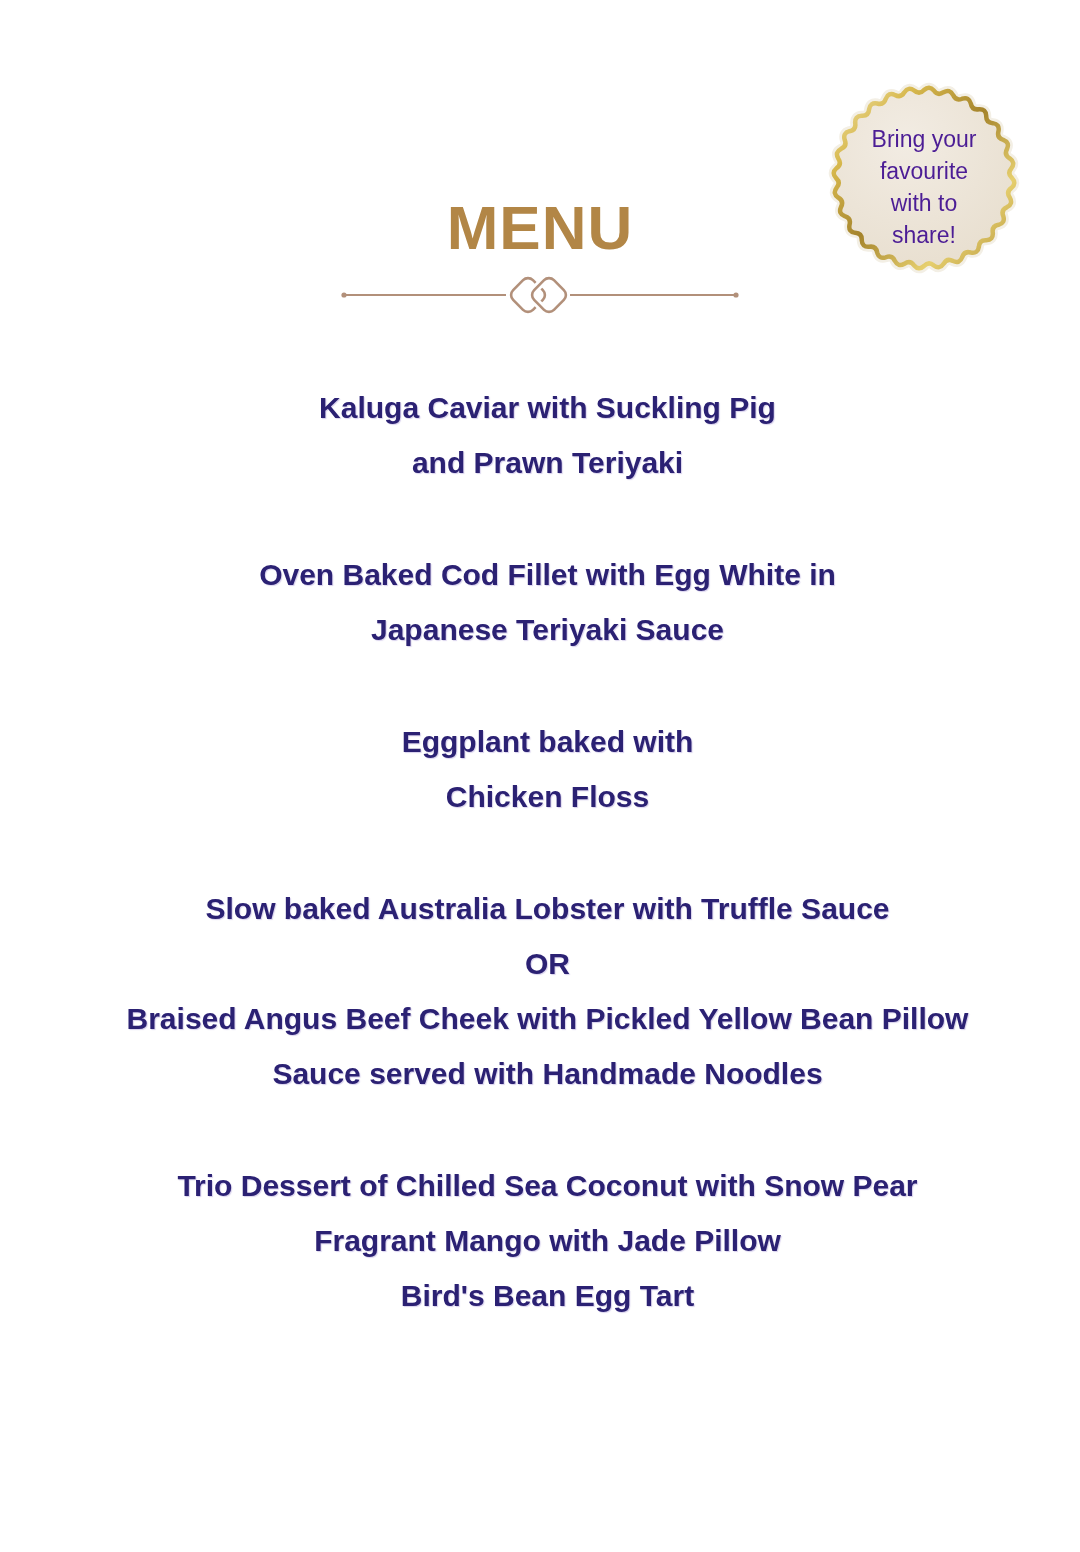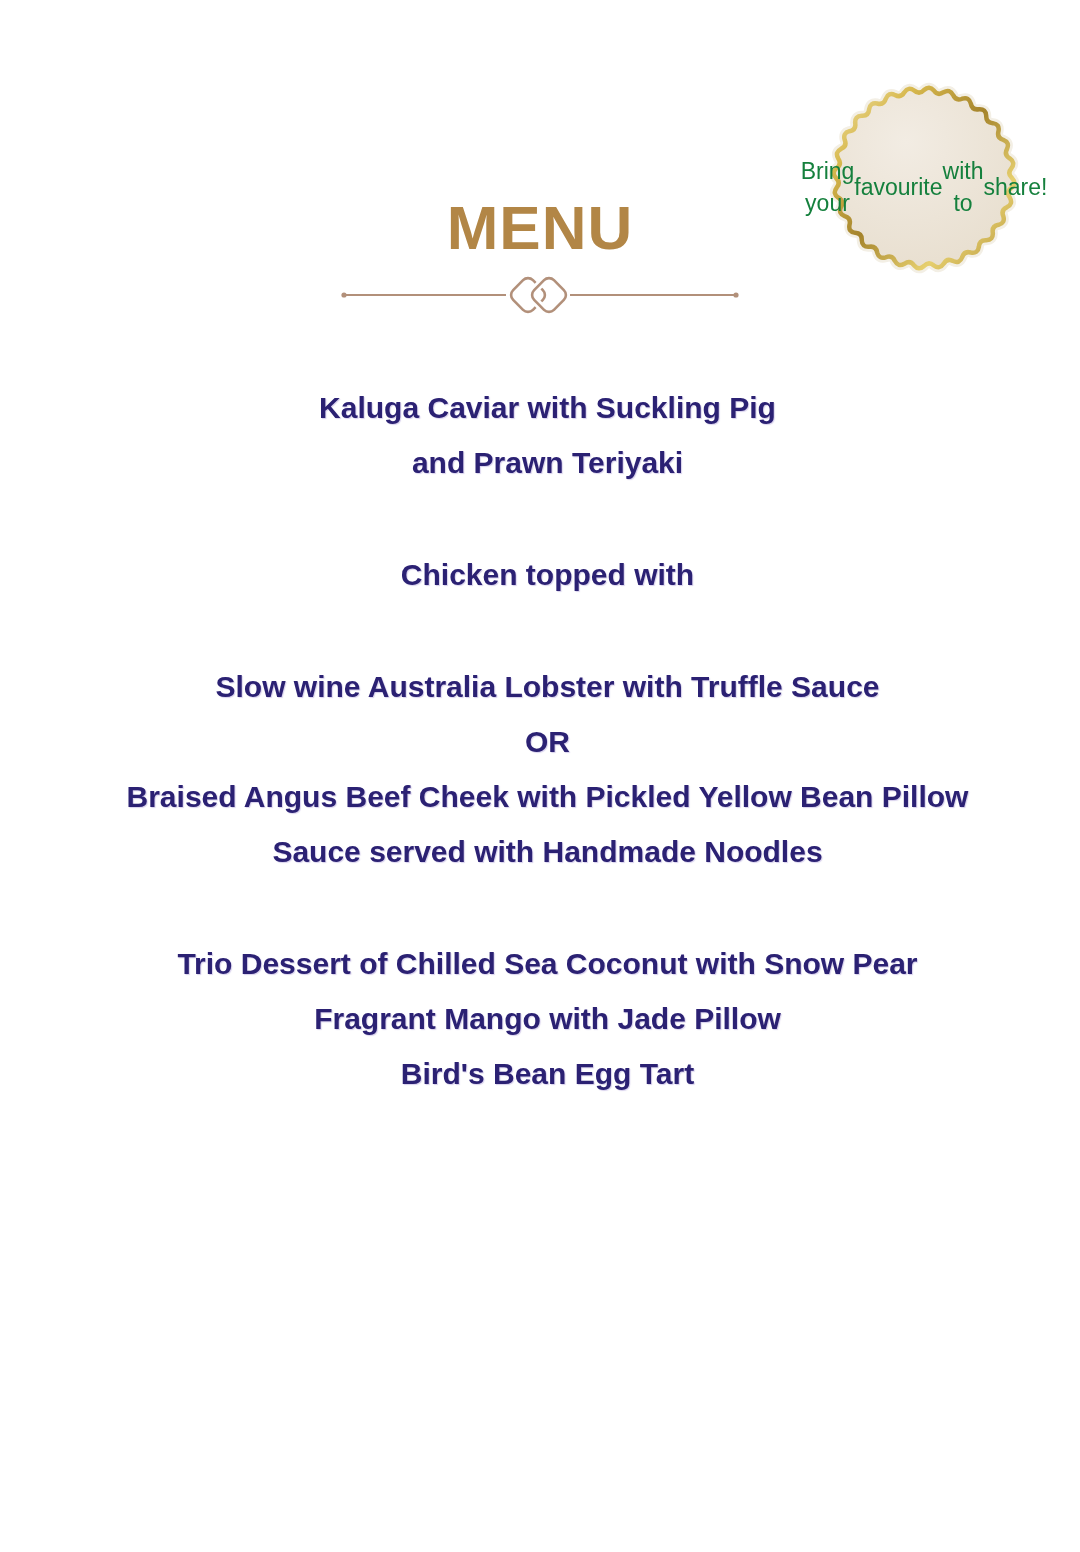--- a/index.html
+++ b/index.html
@@ -25,23 +25,23 @@
     position:absolute;top:274px;left:340px;width:400px;height:44px;
   }
 
   
   .badge{
     position:absolute;left:826px;top:80px;width:196px;height:196px;
   }
   .badge svg{position:absolute;inset:0;}
   .badge-text{
     position:absolute;inset:0;
-    display:flex;flex-direction:row;align-items:center;justify-content:center;
+    display:flex;flex-direction:column;align-items:center;justify-content:center;
     transform:translateY(9px);
-    color:#15803d;
+    color:#4c1d95;
     font-size:23px;line-height:32px;
     text-align:center;
   }
 
   
   .menu{
     position:absolute;top:380px;left:0;width:100%;
     text-align:center;
   }
   .menu-section{margin:0 0 57px 15px;}
@@ -103,24 +103,29 @@
       <div>share!</div>
     </div>
   </div>
 
   <div class="menu">
     <div class="menu-section">
       <div class="menu-line">Kaluga Caviar with Suckling Pig</div>
       <div class="menu-line">and Prawn Teriyaki</div>
     </div>
     <div class="menu-section">
-      <div class="menu-line">Chicken topped with</div>
+      <div class="menu-line">Oven Baked Cod Fillet with Egg White in</div>
+      <div class="menu-line">Japanese Teriyaki Sauce</div>
     </div>
     <div class="menu-section">
-      <div class="menu-line">Slow wine Australia Lobster with Truffle Sauce</div>
+      <div class="menu-line">Eggplant baked with</div>
+      <div class="menu-line">Chicken Floss</div>
+    </div>
+    <div class="menu-section">
+      <div class="menu-line">Slow baked Australia Lobster with Truffle Sauce</div>
       <div class="menu-line">OR</div>
       <div class="menu-line">Braised Angus Beef Cheek with Pickled Yellow Bean Pillow</div>
       <div class="menu-line">Sauce served with Handmade Noodles</div>
     </div>
     <div class="menu-section">
       <div class="menu-line">Trio Dessert of Chilled Sea Coconut with Snow Pear</div>
       <div class="menu-line">Fragrant Mango with Jade Pillow</div>
       <div class="menu-line">Bird's Bean Egg Tart</div>
     </div>
   </div>

